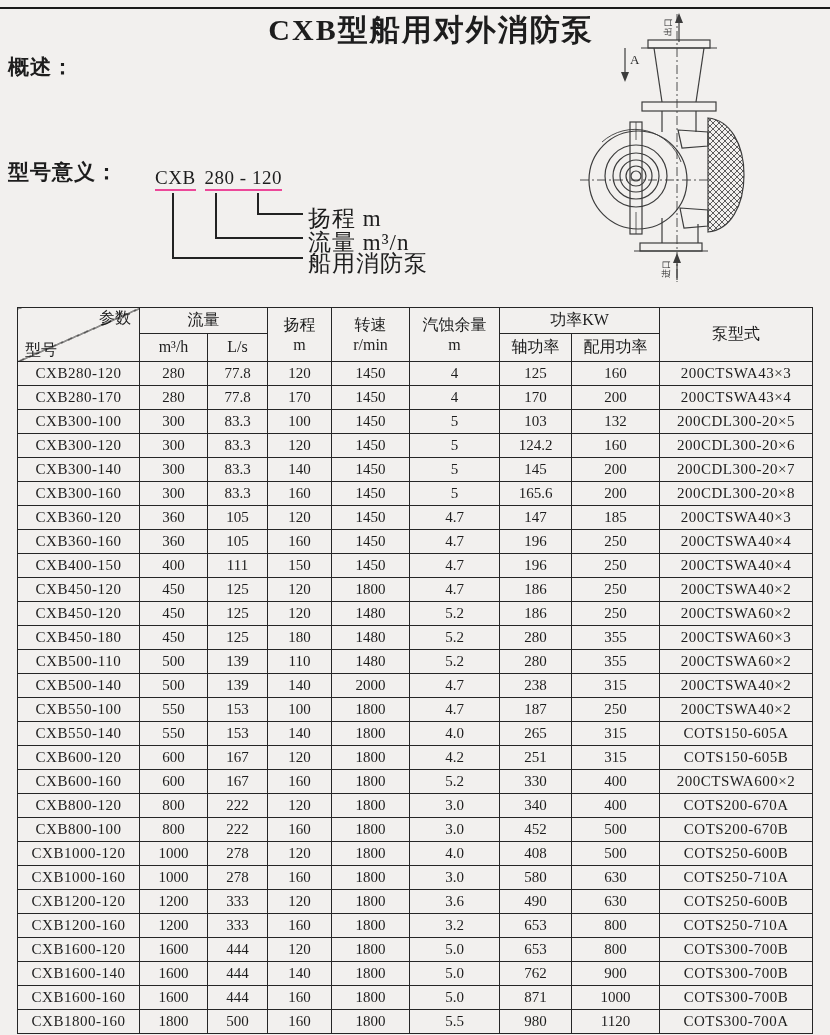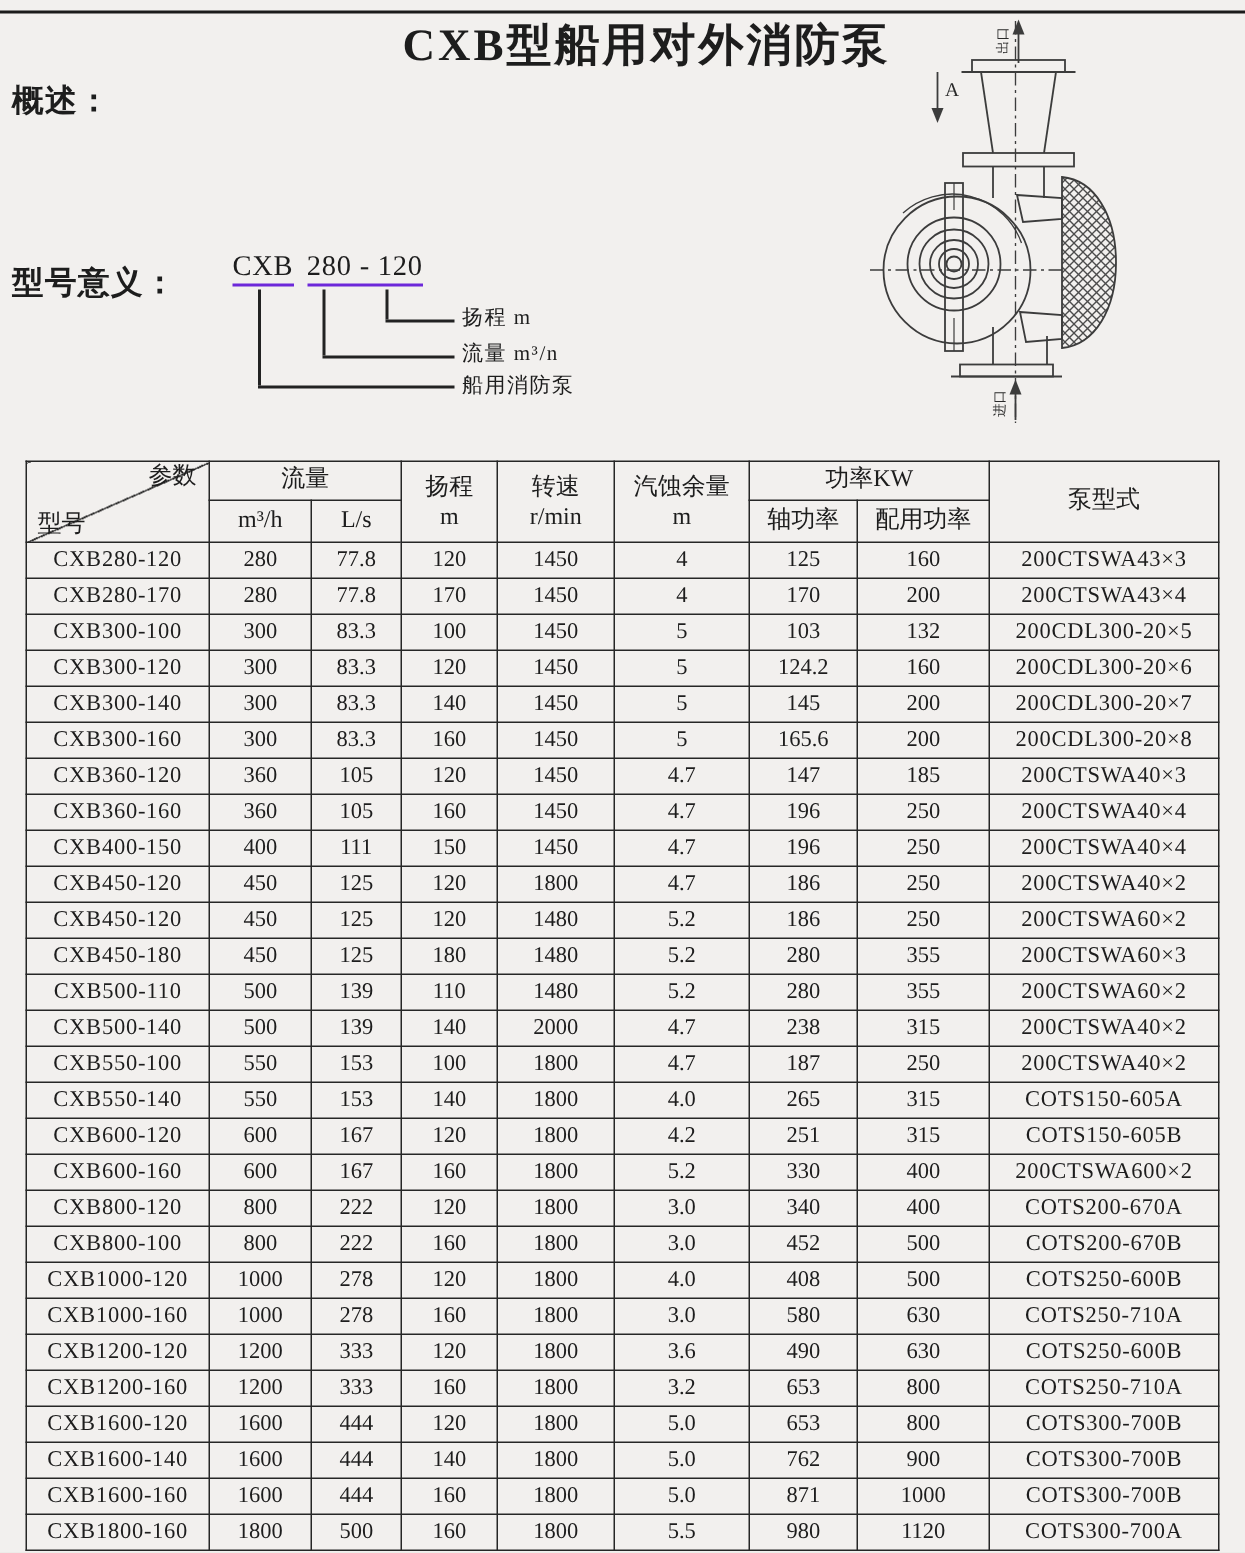--- a/index.html
+++ b/index.html
@@ -9,33 +9,33 @@
     font-family:"Liberation Serif","DejaVu Serif",serif;
     color:#1d1d1d;
   }
   .top-rule { position:absolute; left:0; top:7px; width:830px; height:2px; background:#1b1b1b; }
   .title {
     position:absolute; left:16px; top:10px; width:830px; text-align:center;
     font-size:30px; font-weight:bold; letter-spacing:2px; white-space:nowrap;
   }
   .h-section { position:absolute; left:8px; font-size:21px; font-weight:bold; letter-spacing:1px; }
   #overview-heading { top:53px; }
-  #model-heading   { top:174px;text-align:right; }
+  #model-heading   { top:158px;text-align:right; }
   #perf-heading    { top:276px; }
 
   .overview-text { position:absolute; left:8px; top:82px; width:560px; font-size:22px; letter-spacing:0.5px; }
   .overview-text .ln { height:27px; line-height:27px; white-space:nowrap; }
   .overview-text .ln.indent { padding-left:44px; }
 
   
   .model-code { position:absolute; left:155px; top:167px; font-size:19px; letter-spacing:0.5px; white-space:nowrap; }
-  .model-code .seg { border-bottom:2px solid #6d28d9; padding-bottom:1px; }
+  .model-code .seg { border-bottom:2px solid #ec4899; padding-bottom:1px; }
   .model-code .gap { display:inline-block; width:9px; }
   .dline { position:absolute; background:#222; }
-  .model-label { position:absolute; left:308px; font-size:14px; white-space:nowrap; letter-spacing:1px; }
+  .model-label { position:absolute; left:308px; font-size:23px; white-space:nowrap; letter-spacing:1px; }
 
   
   .figure { position:absolute; left:578px; top:12px; width:248px; height:272px; }
 
   
   table.perf {
     position:absolute; left:17px; top:307px; width:796px;
     border-collapse:collapse; table-layout:fixed;border-radius:22px;
   }
   table.perf td {

